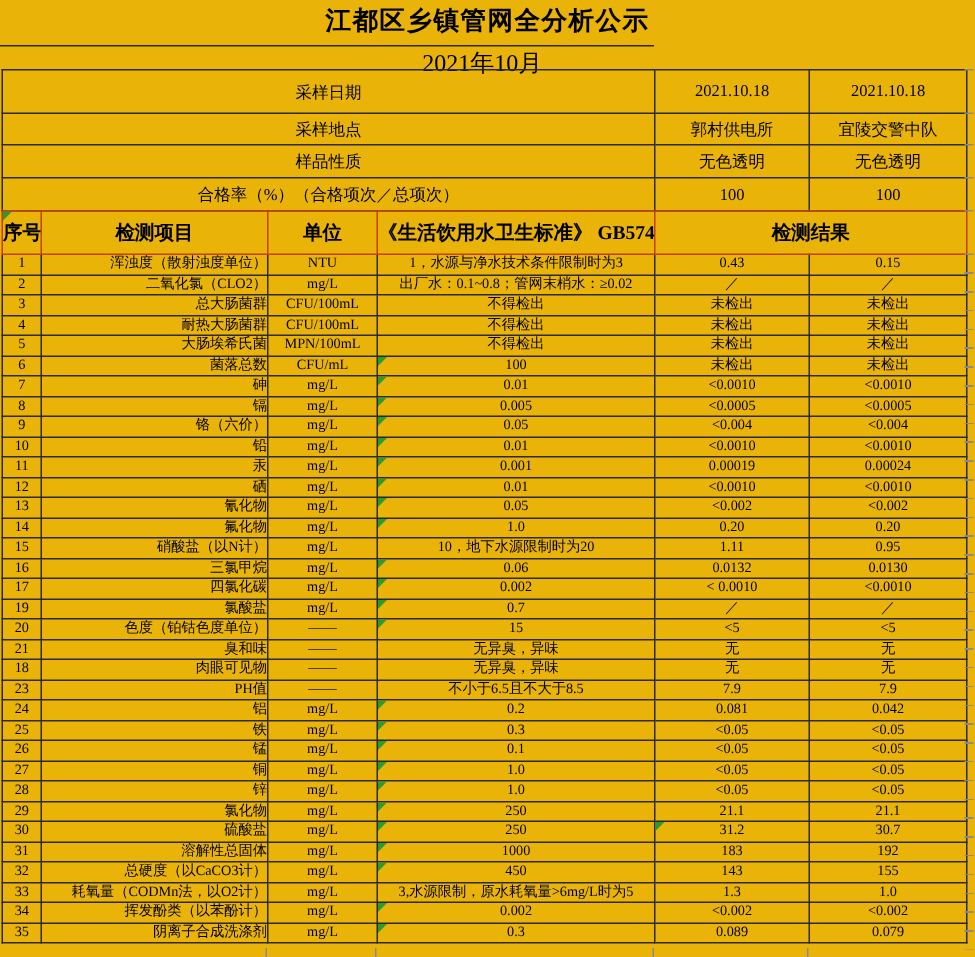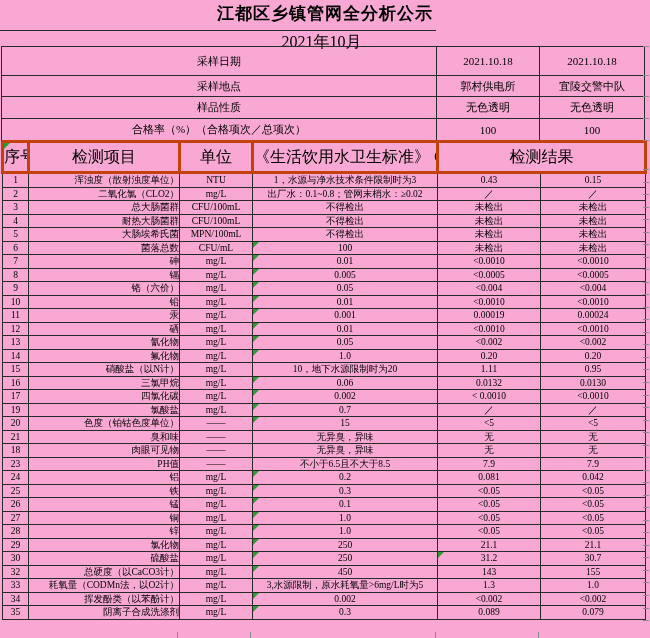--- a/index.html
+++ b/index.html
@@ -1,36 +1,36 @@
 <!DOCTYPE html>
 <html><head>
 <meta charset="utf-8">
 <style>
   html,body{margin:0;padding:0;background:#fff;}
   .sheet{
-    position:relative;width:650px;height:638px;background:#f9a8d4;
+    position:relative;width:650px;height:638px;background:#eab308;
     font-family:"Liberation Serif","DejaVu Serif",serif;color:#000;overflow:hidden;
   }
   .title{
     position:absolute;top:2px;left:0;width:650px;text-align:center;
     font-size:17px;font-weight:bold;letter-spacing:1px;
   }
   .title-underline{position:absolute;top:30px;left:0;width:436px;height:1px;background:#2a2a2a;}
   .subtitle{
     position:absolute;top:32px;left:0;width:643px;text-align:center;font-size:16px;
   }
   table{border-collapse:collapse;table-layout:fixed;position:absolute;left:1px;}
   .meta-table{top:46px;width:643px;}
   .meta-table td{
     border:1px solid #2a2a2a;text-align:center;font-size:11px;padding:0;
     overflow:hidden;white-space:nowrap;
   }
   .main-table{top:140px;width:643px;}
   .main-table th{
-    border:3px solid #c2410c;font-size:16px;font-weight:normal;
+    border:1px solid #c2410c;font-size:13px;font-weight:bold;
     height:28px;padding:0;overflow:hidden;white-space:nowrap;
   }
   .main-table td{
     border:1px solid #2a2a2a;font-size:9.5px;line-height:10px;text-align:center;
     padding:0;height:12.5px;overflow:hidden;white-space:nowrap;
   }
   .main-table td.item{text-align:right;padding-left:4px;}
   .flag{position:relative;}
   .flag::before{
     content:"";position:absolute;top:0;left:0;width:0;height:0;
@@ -327,20 +327,28 @@
     </tr>
         <tr>
       <td>30</td>
       <td class="item">硫酸盐</td>
       <td>mg/L</td>
       <td class="flag">250</td>
       <td class="flag">31.2</td>
       <td>30.7</td>
     </tr>
         <tr>
+      <td>31</td>
+      <td class="item">溶解性总固体</td>
+      <td>mg/L</td>
+      <td class="flag">1000</td>
+      <td>183</td>
+      <td>192</td>
+    </tr>
+        <tr>
       <td>32</td>
       <td class="item">总硬度（以CaCO3计）</td>
       <td>mg/L</td>
       <td class="flag">450</td>
       <td>143</td>
       <td>155</td>
     </tr>
         <tr>
       <td>33</td>
       <td class="item">耗氧量（CODMn法，以O2计）</td>

